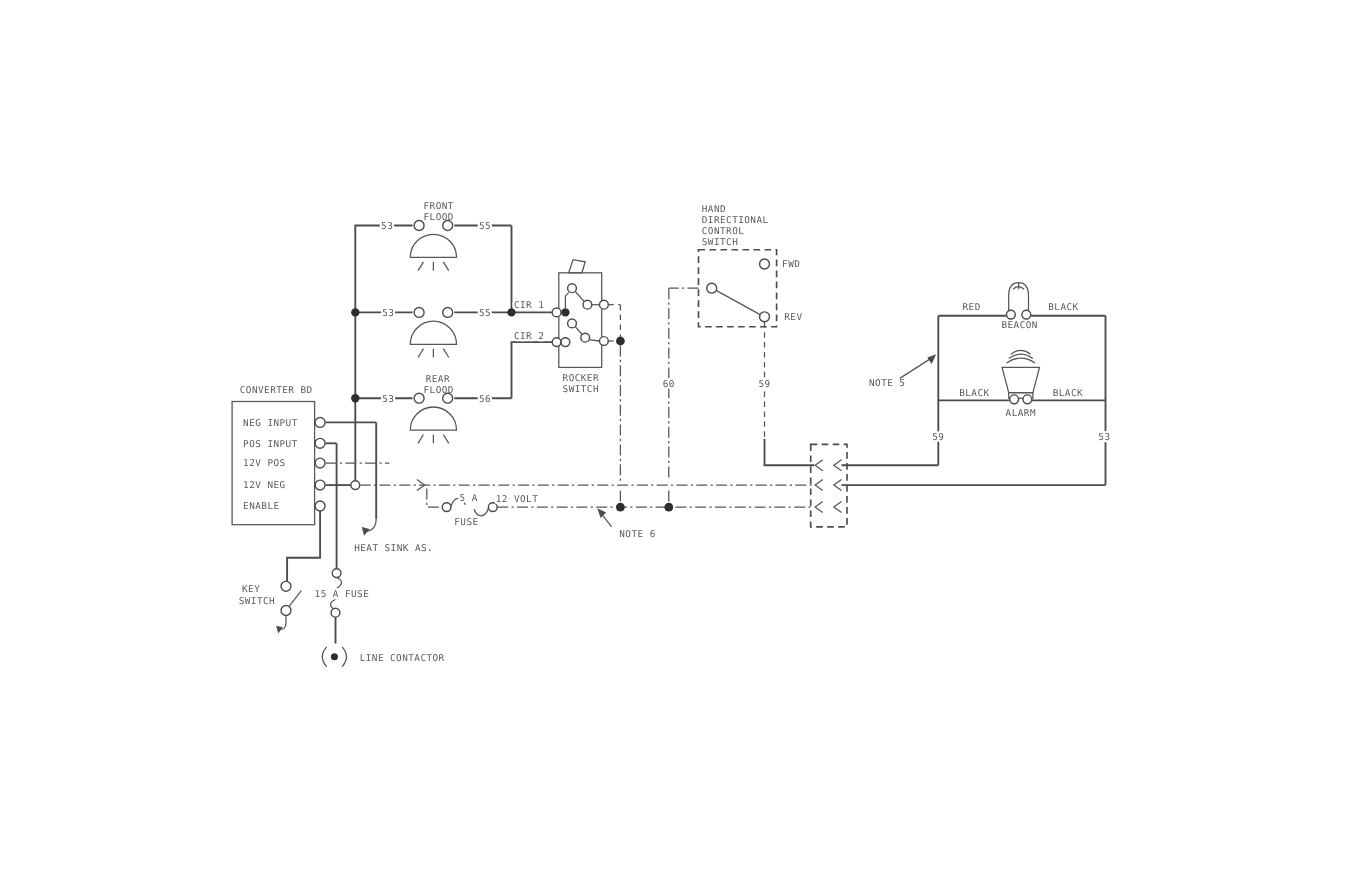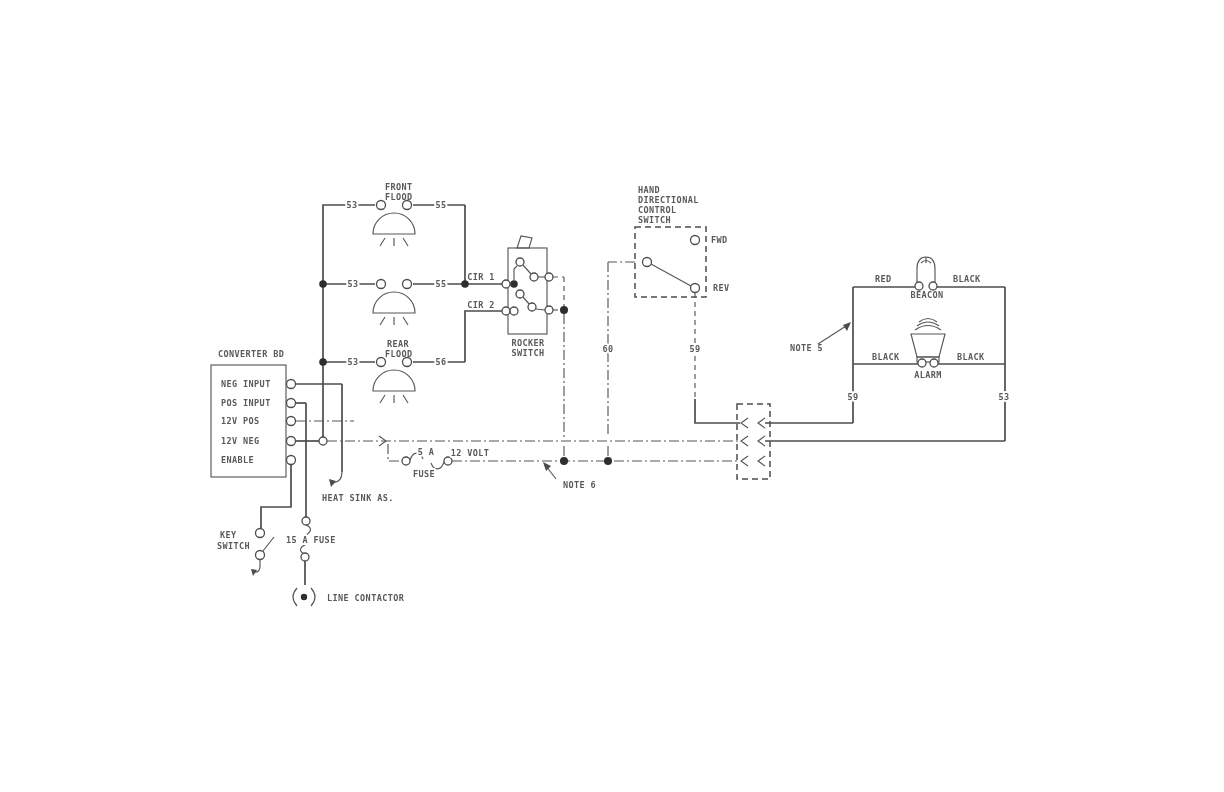--- a/index.html
+++ b/index.html
@@ -1,16 +1,16 @@
 <!DOCTYPE html>
 <html><head>
 <meta charset="utf-8">
 <style>
   html,body{margin:0;padding:0;background:#ffffff;}
-  .stage{position:relative;width:1224px;height:792px;background:#fff;overflow:hidden;font-weight:bold;}
+  .stage{position:relative;width:1224px;height:792px;background:#fff;overflow:hidden;}
   svg{display:block;}
   text{font-family:"DejaVu Sans Mono","Liberation Mono",monospace;font-size:8.5px;fill:#5a5a5a;letter-spacing:.4px;}
   .halo{paint-order:stroke;stroke:#ffffff;stroke-width:4px;stroke-linejoin:round;}
   .thin{stroke:#575757;stroke-width:1.15;fill:none;}
   .wire{stroke:#4c4c4c;stroke-width:1.7;fill:none;}
   .dash{stroke:#575757;stroke-width:1.15;fill:none;stroke-dasharray:5 4;}
   .dashdot{stroke:#575757;stroke-width:1.15;fill:none;stroke-dasharray:10 3 2 3;}
   .boxdash{stroke:#4c4c4c;stroke-width:1.5;fill:none;stroke-dasharray:6 4;}
   .term{stroke:#4c4c4c;stroke-width:1.3;fill:#ffffff;}
   .jdot{fill:#2e2e2e;stroke:none;}

